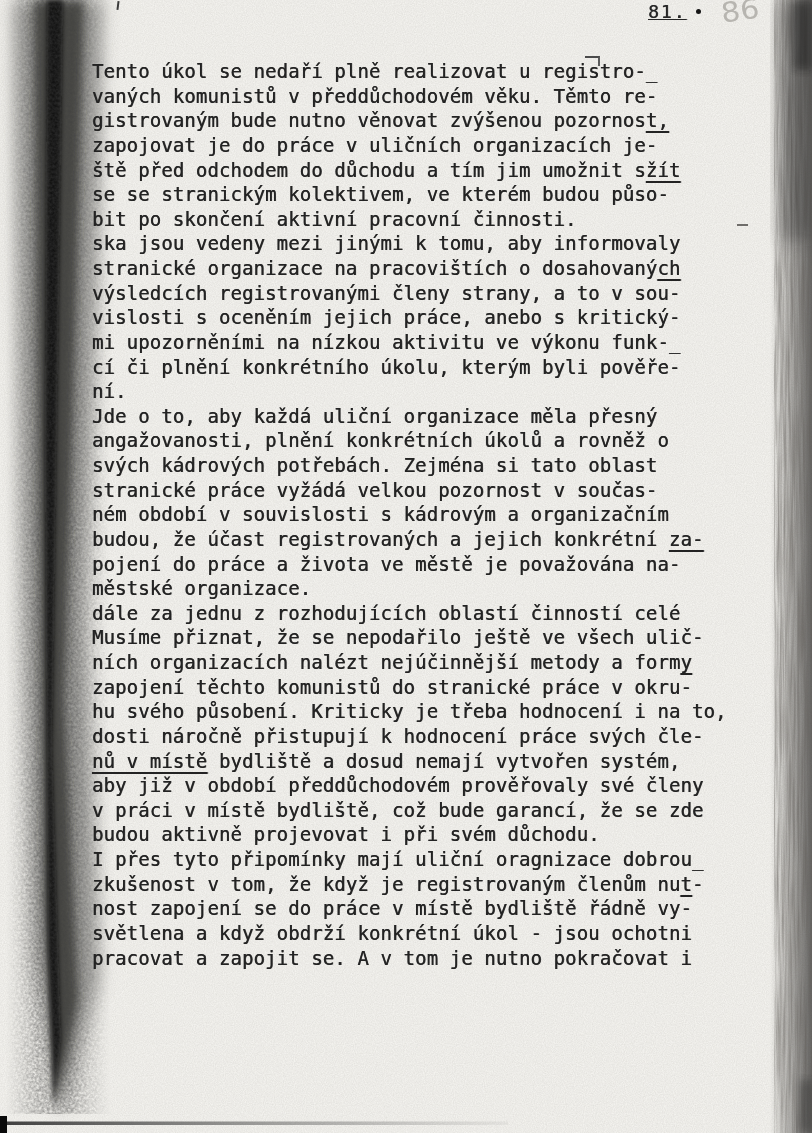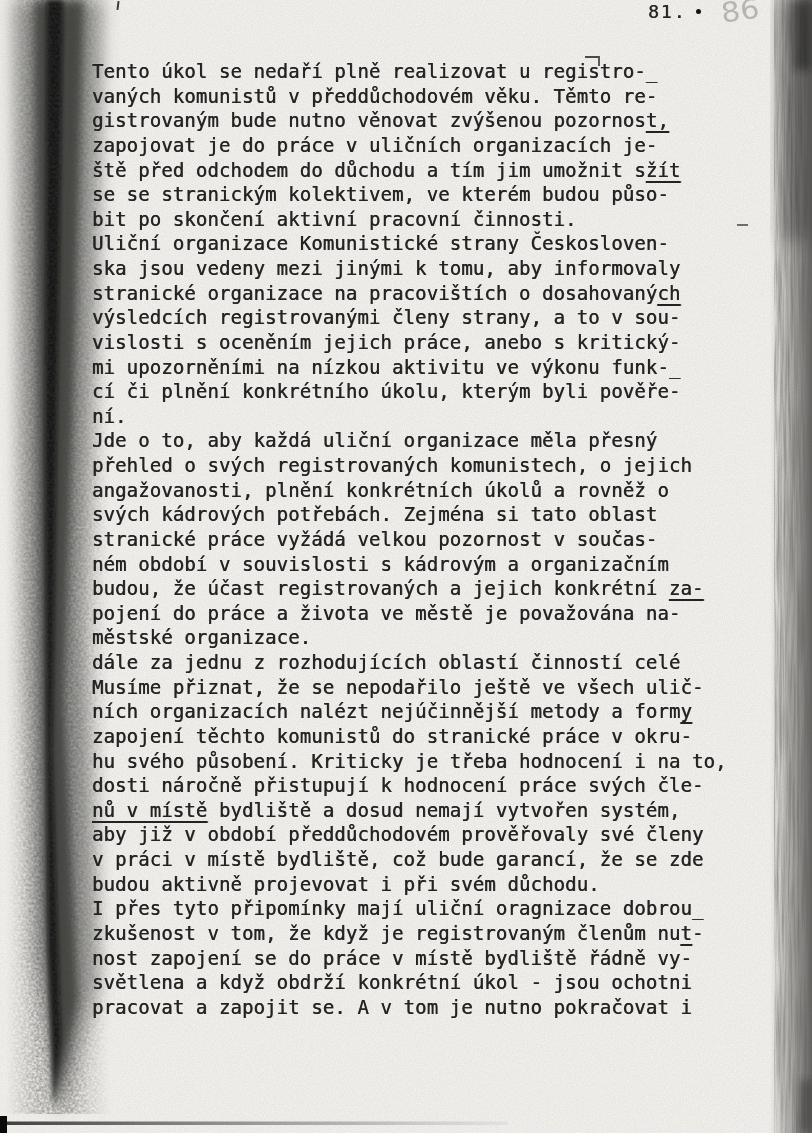--- a/index.html
+++ b/index.html
@@ -14,20 +14,21 @@
     font-size:19px;line-height:24.63px;letter-spacing:0.1px;
     color:#232323;
     text-shadow:0.4px 0 0 rgba(30,30,30,0.75), -0.2px 0 0 rgba(30,30,30,0.3);
   }
   .line{white-space:pre;height:24.63px;}
   .u{text-decoration:underline;text-underline-offset:4px;text-decoration-thickness:1.5px;}
   .pagenum{
     position:absolute;left:648px;top:1px;
     font-size:18px;letter-spacing:2px;color:#262626;
     text-shadow:0.5px 0 0 rgba(30,30,30,0.8);
+    text-decoration:underline;
   }
   .handnum{
     position:absolute;left:721px;top:-7px;
     font-family:"DejaVu Sans",sans-serif;font-size:30px;font-weight:400;
     color:#b7b5b0;transform:rotate(-8deg) scaleY(0.92);
   }
   .art{position:absolute;pointer-events:none;}
   .art-dot{left:696px;top:9px;width:5px;height:5px;background:#151515;border-radius:50%;}
   .art-dash{left:737px;top:224px;width:11px;height:2px;background:#6f6d6a;}
   .art-corner-mark{left:585px;top:56px;width:13px;height:8px;border-top:2px solid #4a4a4a;border-right:2px solid #5a5a5a;}
@@ -107,30 +108,28 @@
   <div class="handnum">86</div>
 
   <div class="text-block" id="text-block">
       <div class="line"><span>Tento úkol se nedaří plně realizovat u registro-_</span></div>
       <div class="line"><span>vaných komunistů v předdůchodovém věku. Těmto re-</span></div>
       <div class="line"><span>gistrovaným bude nutno věnovat zvýšenou pozornos</span><span class="u">t,</span></div>
       <div class="line"><span>zapojovat je do práce v uličních organizacích je-</span></div>
       <div class="line"><span>ště před odchodem do důchodu a tím jim umožnit s</span><span class="u">žít</span></div>
       <div class="line"><span>se se stranickým kolektivem, ve kterém budou půso-</span></div>
       <div class="line"><span>bit po skončení aktivní pracovní činnosti.</span></div>
-      <div class="line"><span>Uliční organizace Komunistické strany Českosloven-</span></div>
       <div class="line"><span>ska jsou vedeny mezi jinými k tomu, aby informovaly</span></div>
       <div class="line"><span>stranické organizace na pracovištích o dosahovaný</span><span class="u">ch</span></div>
       <div class="line"><span>výsledcích registrovanými členy strany, a to v sou-</span></div>
       <div class="line"><span>vislosti s oceněním jejich práce, anebo s kritický-</span></div>
       <div class="line"><span>mi upozorněními na nízkou aktivitu ve výkonu funk-_</span></div>
       <div class="line"><span>cí či plnění konkrétního úkolu, kterým byli pověře-</span></div>
       <div class="line"><span>ní.</span></div>
       <div class="line"><span>Jde o to, aby každá uliční organizace měla přesný</span></div>
-      <div class="line"><span>přehled o svých registrovaných komunistech, o jejich</span></div>
       <div class="line"><span>angažovanosti, plnění konkrétních úkolů a rovněž o</span></div>
       <div class="line"><span>svých kádrových potřebách. Zejména si tato oblast</span></div>
       <div class="line"><span>stranické práce vyžádá velkou pozornost v součas-</span></div>
       <div class="line"><span>ném období v souvislosti s kádrovým a organizačním</span></div>
       <div class="line"><span>budou, že účast registrovaných a jejich konkrétní </span><span class="u">za-</span></div>
       <div class="line"><span>pojení do práce a života ve městě je považována na-</span></div>
       <div class="line"><span>městské organizace.</span></div>
       <div class="line"><span>dále za jednu z rozhodujících oblastí činností celé</span></div>
       <div class="line"><span>Musíme přiznat, že se nepodařilo ještě ve všech ulič-</span></div>
       <div class="line"><span>ních organizacích nalézt nejúčinnější metody a form</span><span class="u">y</span></div>

